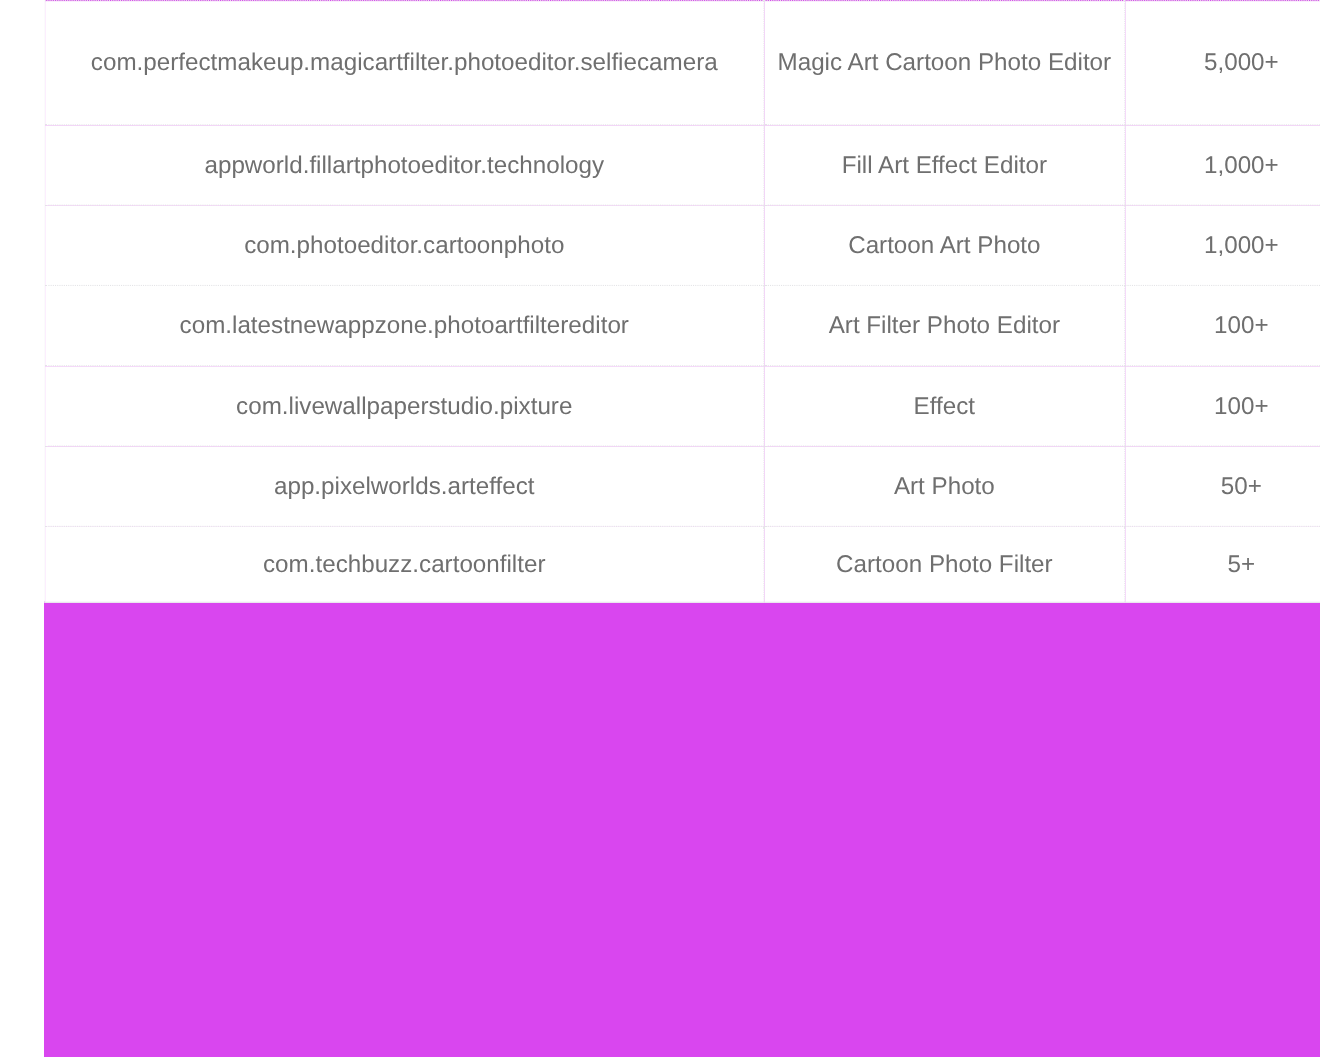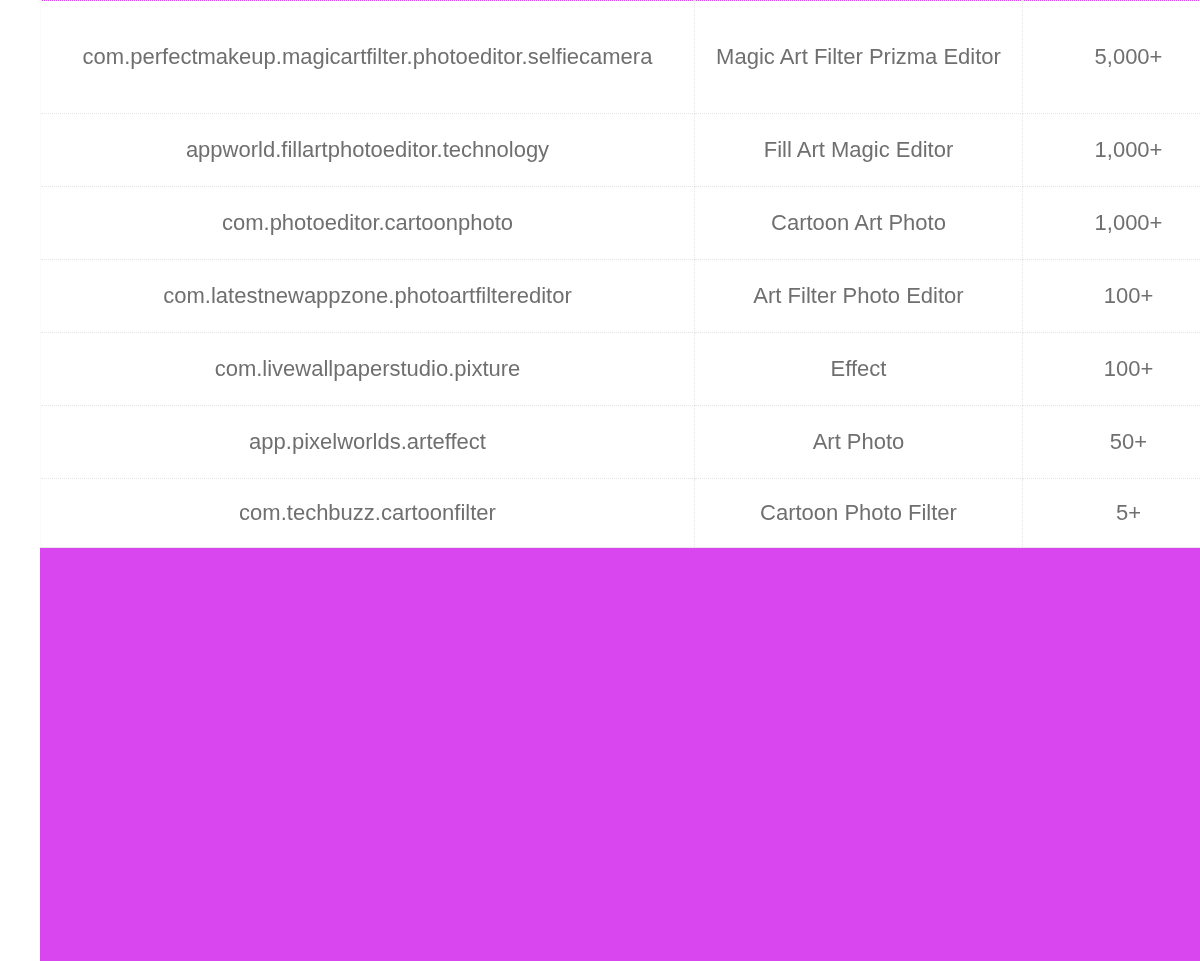--- a/index.html
+++ b/index.html
@@ -79,26 +79,26 @@
 <div class="table-wrap">
   <table class="app-table">
     <colgroup>
       <col class="c-package">
       <col class="c-title">
       <col class="c-installs">
     </colgroup>
     <tbody>
         <tr class="row-tall">
           <td class="col-package">com.perfectmakeup.magicartfilter.photoeditor.selfiecamera</td>
-          <td class="col-title">Magic Art Filter Prizma Editor</td>
+          <td class="col-title">Magic Art Cartoon Photo Editor</td>
           <td class="col-installs">5,000+</td>
         </tr>
         <tr class="row-normal">
           <td class="col-package">appworld.fillartphotoeditor.technology</td>
-          <td class="col-title">Fill Art Magic Editor</td>
+          <td class="col-title">Fill Art Effect Editor</td>
           <td class="col-installs">1,000+</td>
         </tr>
         <tr class="row-normal">
           <td class="col-package">com.photoeditor.cartoonphoto</td>
           <td class="col-title">Cartoon Art Photo</td>
           <td class="col-installs">1,000+</td>
         </tr>
         <tr class="row-normal">
           <td class="col-package">com.latestnewappzone.photoartfiltereditor</td>
           <td class="col-title">Art Filter Photo Editor</td>

